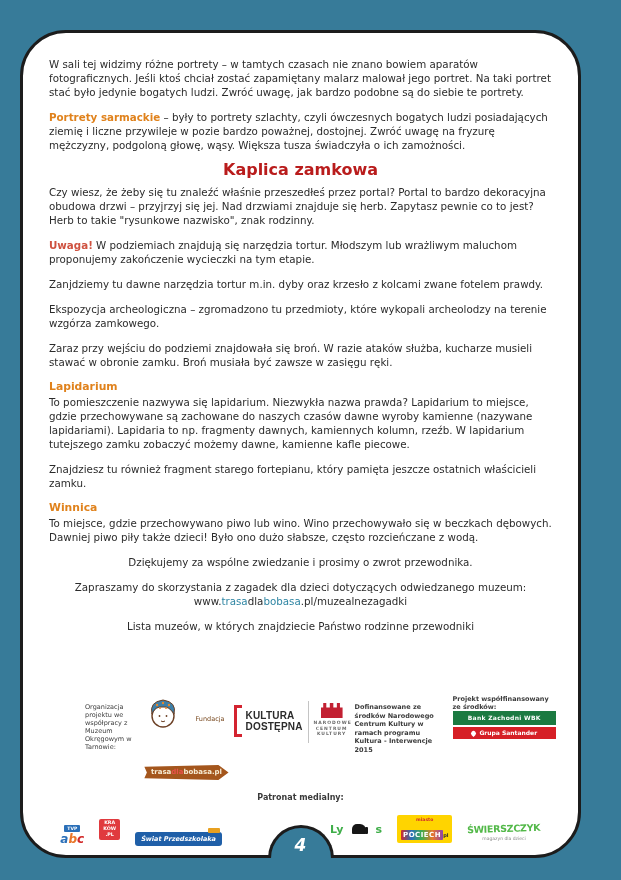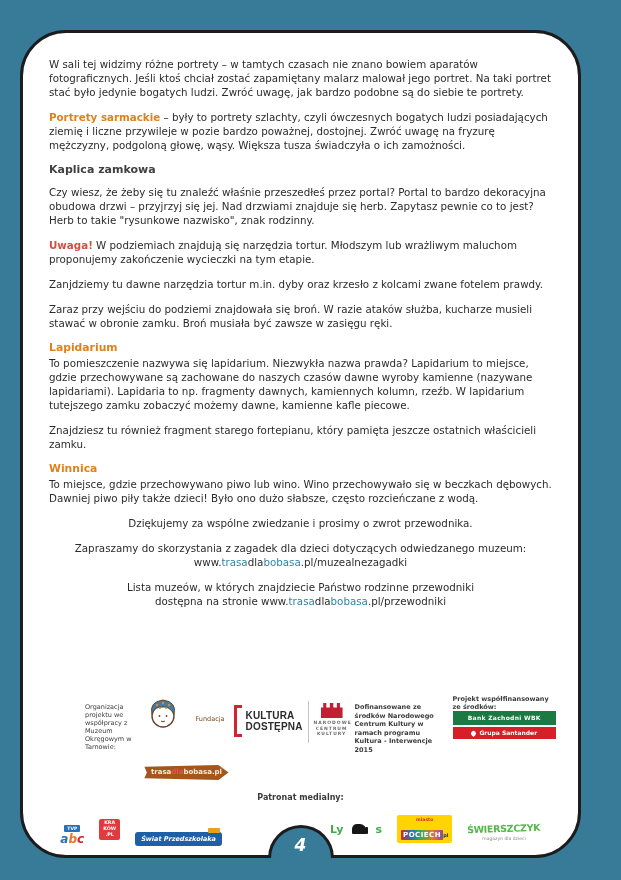--- a/index.html
+++ b/index.html
@@ -11,21 +11,21 @@
   }
   .card {
     position:absolute; left:20px; top:30px; width:561px; height:828px;
     background:#ffffff; border:3px solid #1c1c1c; border-radius:46px;
     box-sizing:border-box; overflow:visible;
   }
   .content { padding:24px 26px 0 26px; color:#2b2b2b; font-size:10.3px; line-height:14px; }
   .content p { margin:0 0 11px 0; }
   .lead-orange { color:#e0821c; font-weight:bold; }
   .lead-red { color:#cf5240; font-weight:bold; }
-  h2.sec { margin:4px 0 8px 0; text-align:left; color:#404040; font-size:11px; font-weight:bold; }
+  h2.sec { margin:4px 0 8px 0; text-align:center; color:#b91c1c; font-size:16px; font-weight:bold; }
   h3.sub { margin:0 0 1px 0; color:#e0821c; font-size:10.8px; font-weight:bold; }
   .center { text-align:center; }
   .lnk-dark { color:#2b2b2b; }
   .lnk-teal { color:#2e85a3; }
 
   
   .footer-row {
     position:absolute; left:26px; right:22px; top:660px; height:62px;
     display:flex; align-items:flex-start; justify-content:space-between; gap:5px;
   }
@@ -114,39 +114,39 @@
     <p><span class="lead-orange">Portrety sarmackie</span><span> – były to portrety szlachty, czyli ówczesnych bogatych ludzi posiadających ziemię i liczne przywileje w pozie bardzo poważnej, dostojnej. Zwróć uwagę na fryzurę mężczyzny, podgoloną głowę, wąsy. Większa tusza świadczyła o ich zamożności.</span></p>
 
     <h2 class="sec">Kaplica zamkowa</h2>
 
     <p><span>Czy wiesz, że żeby się tu znaleźć właśnie przeszedłeś przez portal? Portal to bardzo dekoracyjna obudowa drzwi – przyjrzyj się jej. Nad drzwiami znajduje się herb. Zapytasz pewnie co to jest? Herb to takie "rysunkowe nazwisko", znak rodzinny.</span></p>
 
     <p><span class="lead-red">Uwaga!</span><span> W podziemiach znajdują się narzędzia tortur. Młodszym lub wrażliwym maluchom proponujemy zakończenie wycieczki na tym etapie.</span></p>
 
 
     <p><span>Zanjdziemy tu dawne narzędzia tortur m.in. dyby oraz krzesło z kolcami zwane fotelem prawdy.</span></p>
+    <p><span>Ekspozycja archeologiczna – zgromadzono tu przedmioty, które wykopali archeolodzy na terenie wzgórza zamkowego.</span></p>
     <p><span>Zaraz przy wejściu do podziemi znajdowała się broń. W razie ataków służba, kucharze musieli stawać w obronie zamku. Broń musiała być zawsze w zasięgu ręki.</span></p>
 
     <h3 class="sub">Lapidarium</h3>
     <p><span>To pomieszczenie nazwywa się lapidarium. Niezwykła nazwa prawda? Lapidarium to miejsce, gdzie przechowywane są zachowane do naszych czasów dawne wyroby kamienne (nazywane lapidariami). Lapidaria to np. fragmenty dawnych, kamiennych kolumn, rzeźb. W lapidarium tutejszego zamku zobaczyć możemy dawne, kamienne kafle piecowe.</span></p>
     <p><span>Znajdziesz tu również fragment starego fortepianu, który pamięta jeszcze ostatnich właścicieli zamku.</span></p>
 
     <h3 class="sub">Winnica</h3>
     <p><span>To miejsce, gdzie przechowywano piwo lub wino. Wino przechowywało się w beczkach dębowych. Dawniej piwo piły także dzieci! Było ono dużo słabsze, często rozcieńczane z wodą.</span></p>
 
     <p class="center"><span>Dziękujemy za wspólne zwiedzanie i prosimy o zwrot przewodnika.</span></p>
 
     <p class="center">
       <span>Zapraszamy do skorzystania z zagadek dla dzieci dotyczących odwiedzanego muzeum:</span><br>
       <span><span class="lnk-dark">www.</span><span class="lnk-teal">trasa</span><span class="lnk-dark">dla</span><span class="lnk-teal">bobasa</span><span class="lnk-dark">.pl/muzealnezagadki</span></span>
     </p>
 
     <p class="center">
       <span>Lista muzeów, w których znajdziecie Państwo rodzinne przewodniki</span><br>
-      <span><span class="lnk-dark">dostępna na stronie www.</span><span class="lnk-teal">trasa</span><span class="lnk-dark">dla</span><span class="lnk-teal">bobasa</span><span class="lnk-dark">.pl/przewodniki</span></span>
     </p>
   </div>
 
   <div class="footer-row">
     <div class="org-note">Organizacja projektu we współpracy z Muzeum Okręgowym w Tarnowie:</div>
 
     <div class="fundacja">
       <svg width="38" height="34" viewBox="0 0 38 34">
         <circle cx="19" cy="21" r="11" fill="#ffffff" stroke="#6b3f24" stroke-width="1.4"></circle>
         <path d="M8 19 Q5 7 19 5 Q33 7 30 19 Q25 11 19 12 Q11 11 8 19 Z" fill="#3d7fa8" stroke="#6b3f24" stroke-width="1"></path>

